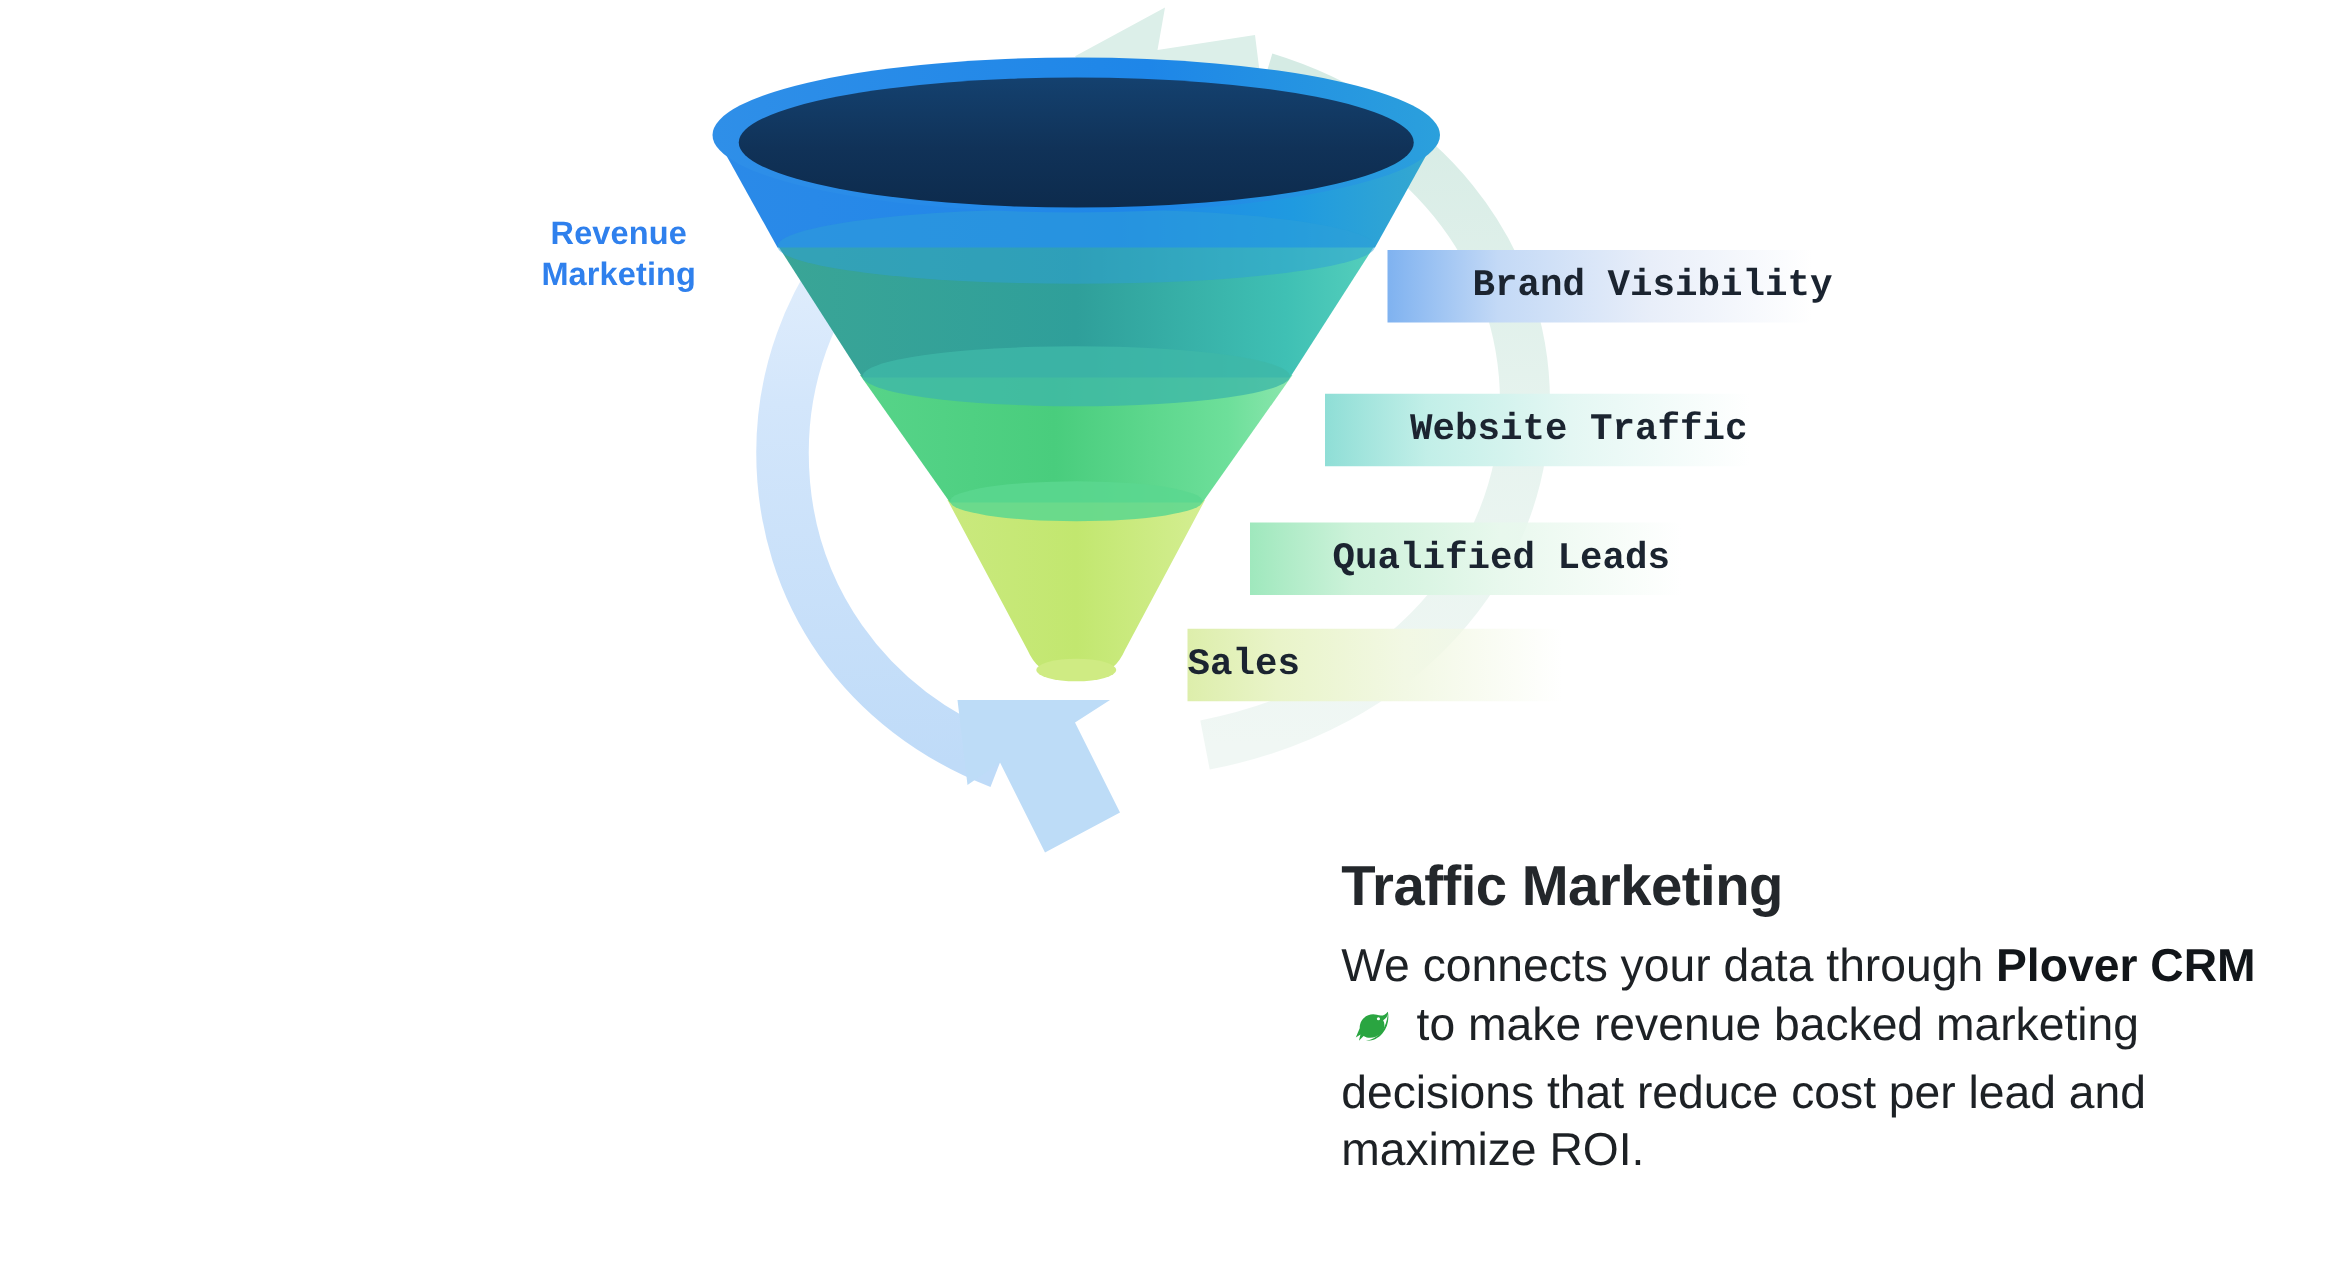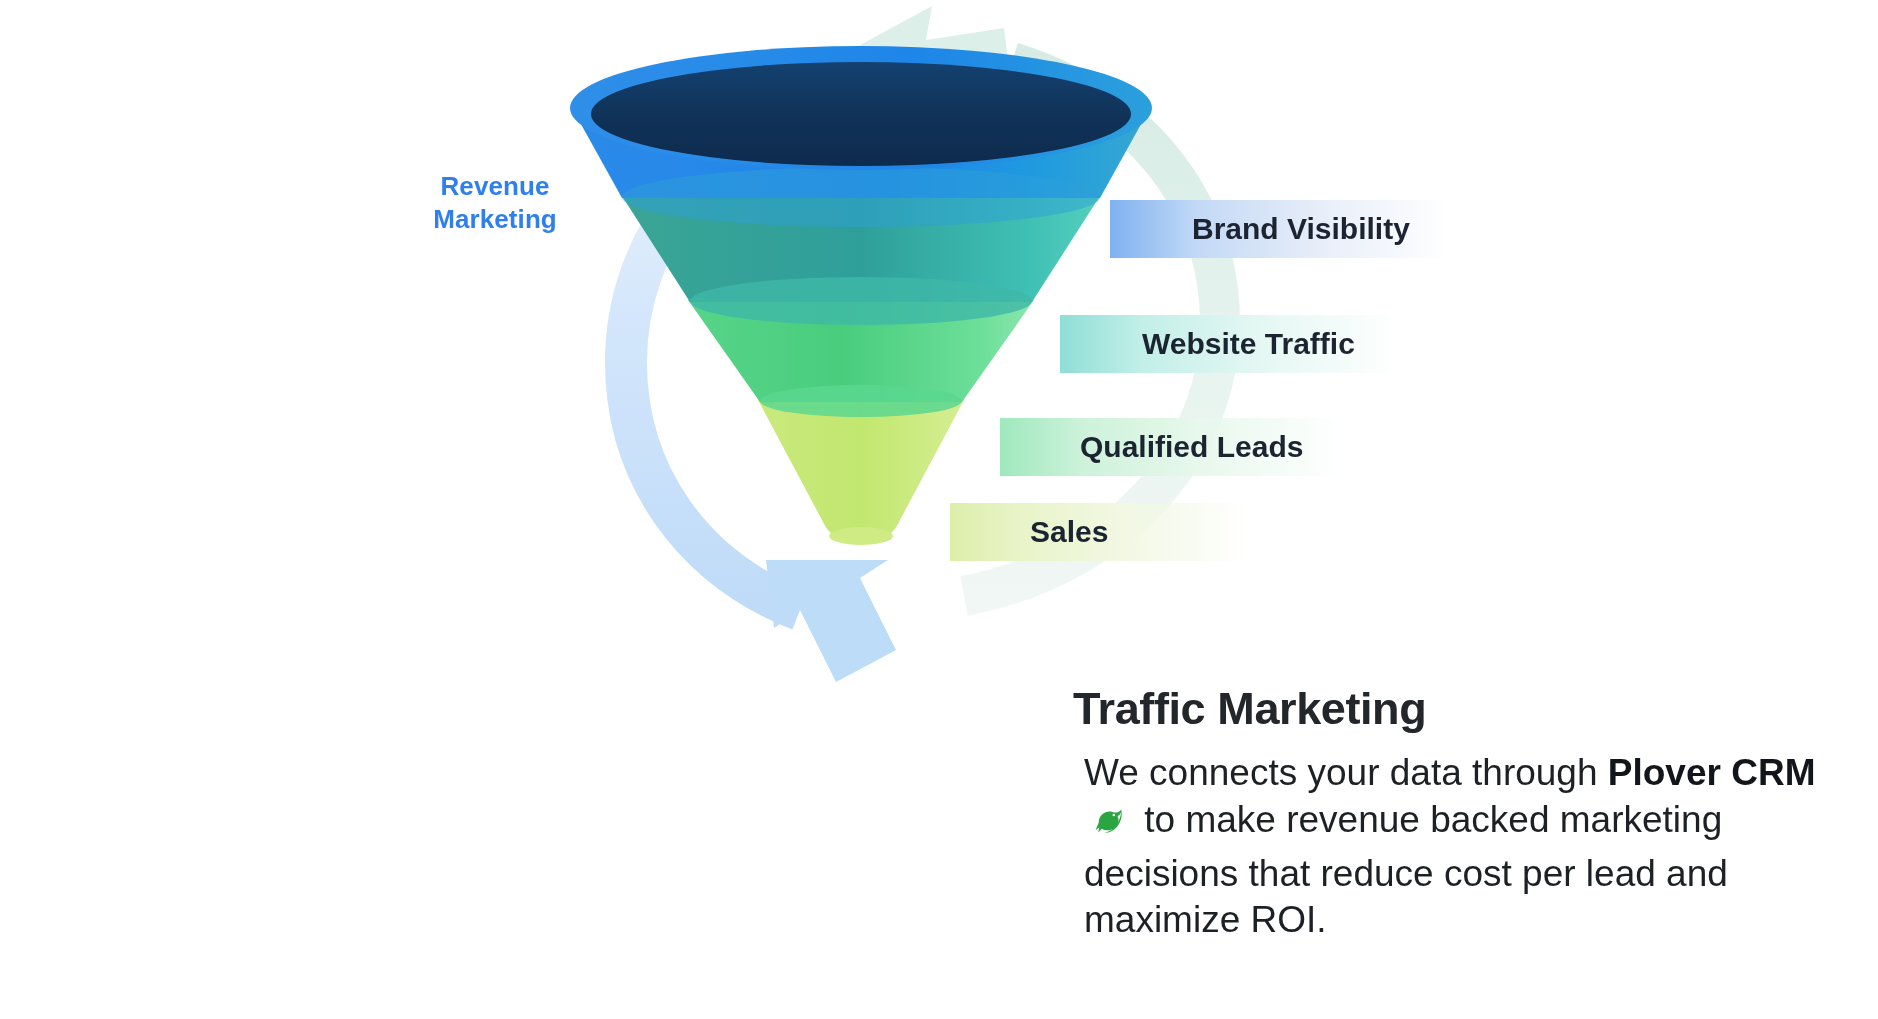--- a/index.html
+++ b/index.html
@@ -55,22 +55,23 @@
     font-size: 26px;
     color: #4cb9a6;
   }
 
   
   .stage-label {
     position: absolute;
     display: flex;
     align-items: center;
     height: 58px;
-    padding-left: 14px;
+    padding-left: 0px;
     box-sizing: border-box;
+    font-family: Liberation Mono, monospace;
   }
   .stage-label .stage-text {
     font-size: 30px;
     font-weight: 700;
     color: #1b2430;
     white-space: nowrap;
     position: relative;
     z-index: 2;
   }
   .stage-band {
@@ -97,21 +98,21 @@
   #label-qualified-leads { left: 1000px; top: 418px; width: 345px; }
   #label-qualified-leads .stage-band {
     background: linear-gradient(90deg, #9fe8bd 0%, #cdf2da 24%, #e8f8ed 58%, rgba(255,255,255,0) 100%);
   }
   #label-qualified-leads .stage-text { margin-left: 66px; text-align: center; }
 
   #label-sales { left: 950px; top: 503px; width: 300px; }
   #label-sales .stage-band {
     background: linear-gradient(90deg, #ddeeab 0%, #e9f4c9 24%, #f2f8e4 58%, rgba(255,255,255,0) 100%);
   }
-  #label-sales .stage-text { margin-left: 66px; }
+  #label-sales .stage-text { }
 
   
   #copy-block {
     position: absolute;
     left: 1073px;
     top: 685px;
     width: 780px;
   }
   #copy-heading {
     font-size: 45px;
@@ -119,21 +120,21 @@
     color: #23272b;
     letter-spacing: -0.4px;
     margin: 0 0 18px 0;
     line-height: 1.05;
   }
   #copy-body {
     font-size: 37px;
     font-weight: 400;
     color: #1d2125;
     line-height: 1.25;
-    margin: 11px;
+    margin: 0;
     max-width: 760px;
   }
   #copy-body .brand-name {
     font-weight: 700;
     color: #12161a;
   }
   .plover-logo {
     display: inline-block;
     vertical-align: -8px;
     margin: 0 4px 0 6px;

